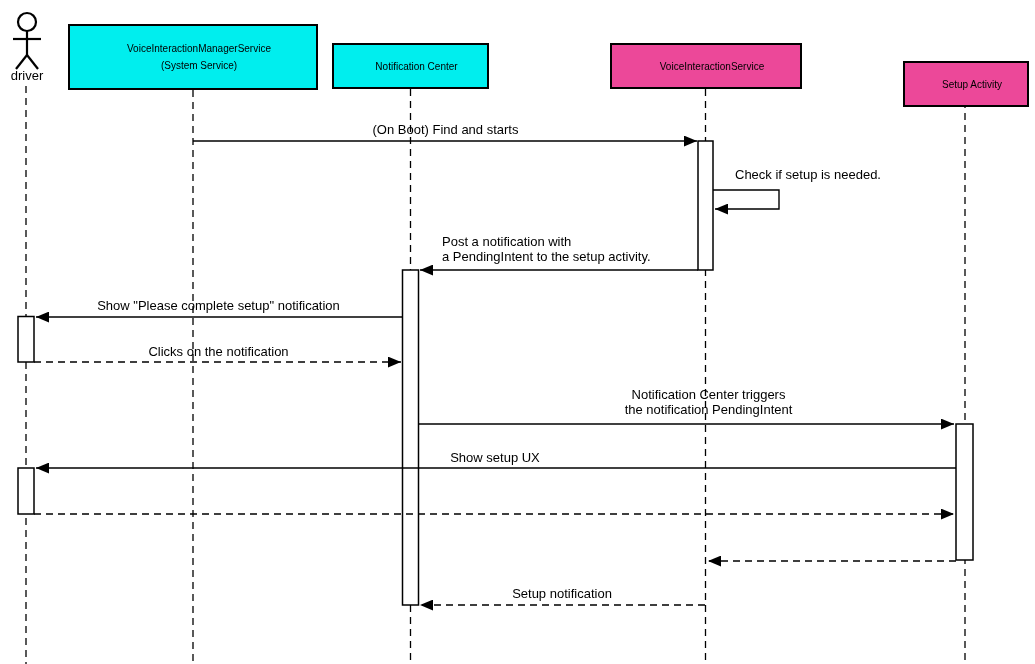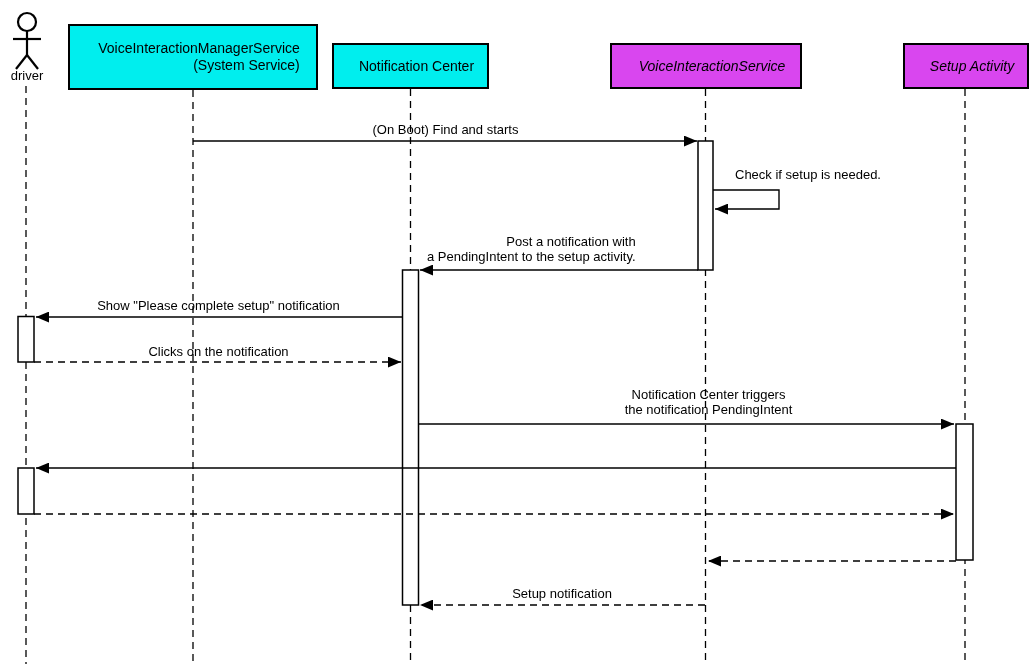--- a/index.html
+++ b/index.html
@@ -13,46 +13,46 @@
     overflow: hidden;
   }
   .layer { position: absolute; left: 0; top: 0; }
   .pbox {
     position: absolute;
     box-sizing: border-box;
     border: 2px solid #000000;
     display: flex;
     align-items: center;
     justify-content: center;
-    text-align: right;
+    text-align: center;
     white-space: pre-line;
-    font-size: 14px;
+    font-size: 10px;
     line-height: 17px;
     padding-left: 12px;
   }
   .pbox.cyan  { background: #00eeee; }
-  .pbox.green { background: #d946ef; font-style: italic; }
+  .pbox.green { background: #ec4899; }
   .box-vims { left: 68px;  top: 24px; width: 250px; height: 66px; }
   .box-nc   { left: 332px; top: 43px; width: 157px; height: 46px; }
   .box-vis  { left: 610px; top: 43px; width: 192px; height: 46px; }
-  .box-sa   { left: 903px; top: 43px; width: 126px; height: 46px; }
+  .box-sa   { left: 903px; top: 61px; width: 126px; height: 46px; }
 
   .mlabel {
     position: absolute;
     font-size: 13px;
     line-height: 15px;
     white-space: pre-line;
   }
   .center { text-align: center; }
   .left   { text-align: left; white-space: pre; }
 
   .lbl-actor { left: 0px;   top: 68px;  width: 54px;  text-align: center; }
   .lbl-m1  { left: 193px; top: 122px; width: 505px; }
   .lbl-m2  { left: 735px; top: 167px; }
-  .lbl-m3  { left: 427px; top: 234px; text-align: right; }
+  .lbl-m3  { left: 442px; top: 234px; }
   .lbl-m4  { left: 34px;  top: 298px; width: 369px; }
   .lbl-m5  { left: 34px;  top: 344px; width: 369px; }
   .lbl-m6  { left: 440px; top: 387px; width: 537px; }
   .lbl-m7  { left: 34px;  top: 450px; width: 922px; }
   .lbl-m8  { left: 34px;  top: 495px; width: 922px; }
   .lbl-m9  { left: 705px; top: 542px; width: 251px; }
   .lbl-m10 { left: 419px; top: 586px; width: 286px; }
 </style>
 </head>
 <body>
@@ -113,15 +113,16 @@
   <div class="mlabel lbl-actor">driver</div>
 
   <div class="mlabel center lbl-m1">(On Boot) Find and starts</div>
   <div class="mlabel left lbl-m2">Check if setup is needed.</div>
   <div class="mlabel left lbl-m3">Post a notification with
 a PendingIntent to the setup activity.</div>
   <div class="mlabel center lbl-m4">Show "Please complete setup" notification</div>
   <div class="mlabel center lbl-m5">Clicks on the notification</div>
   <div class="mlabel center lbl-m6">Notification Center triggers
 the notification PendingIntent</div>
+  <div class="mlabel center lbl-m7">Show setup UX</div>
   <div class="mlabel center lbl-m10">Setup notification</div>
 
 </div>
 
 </body></html>

